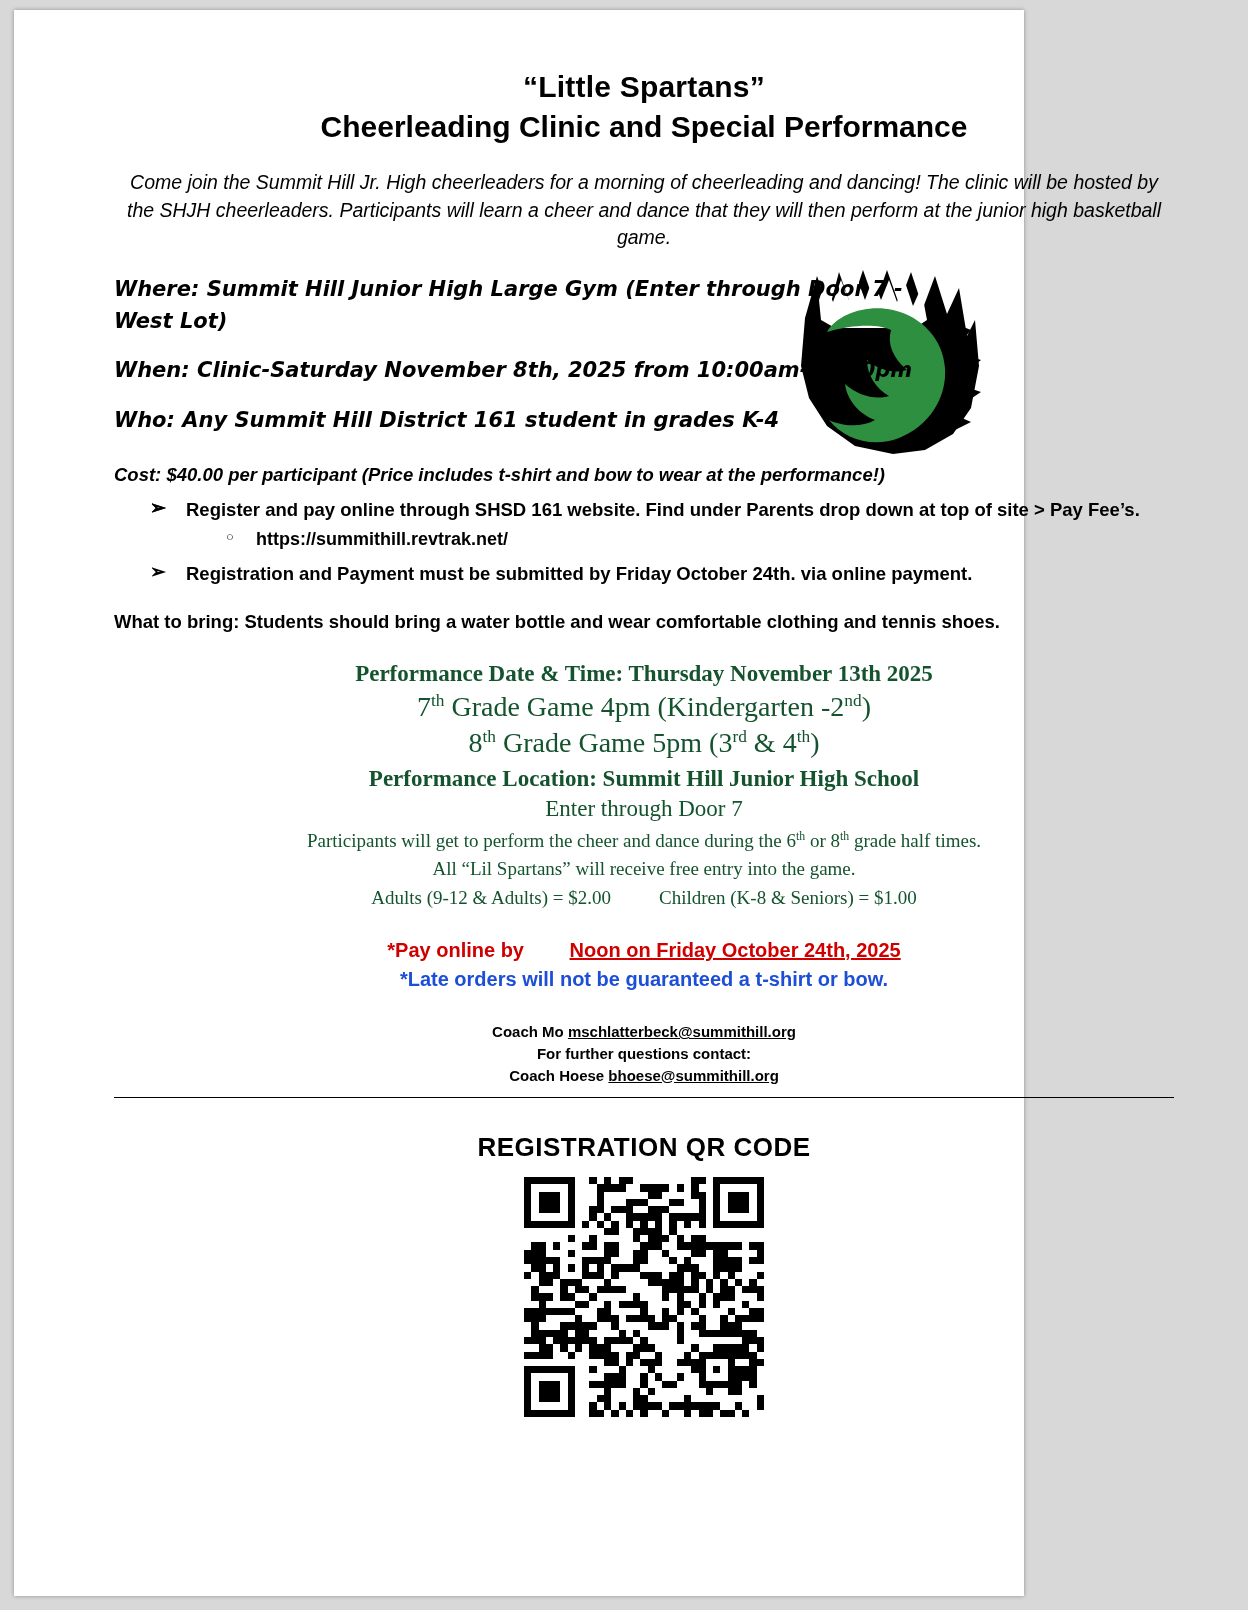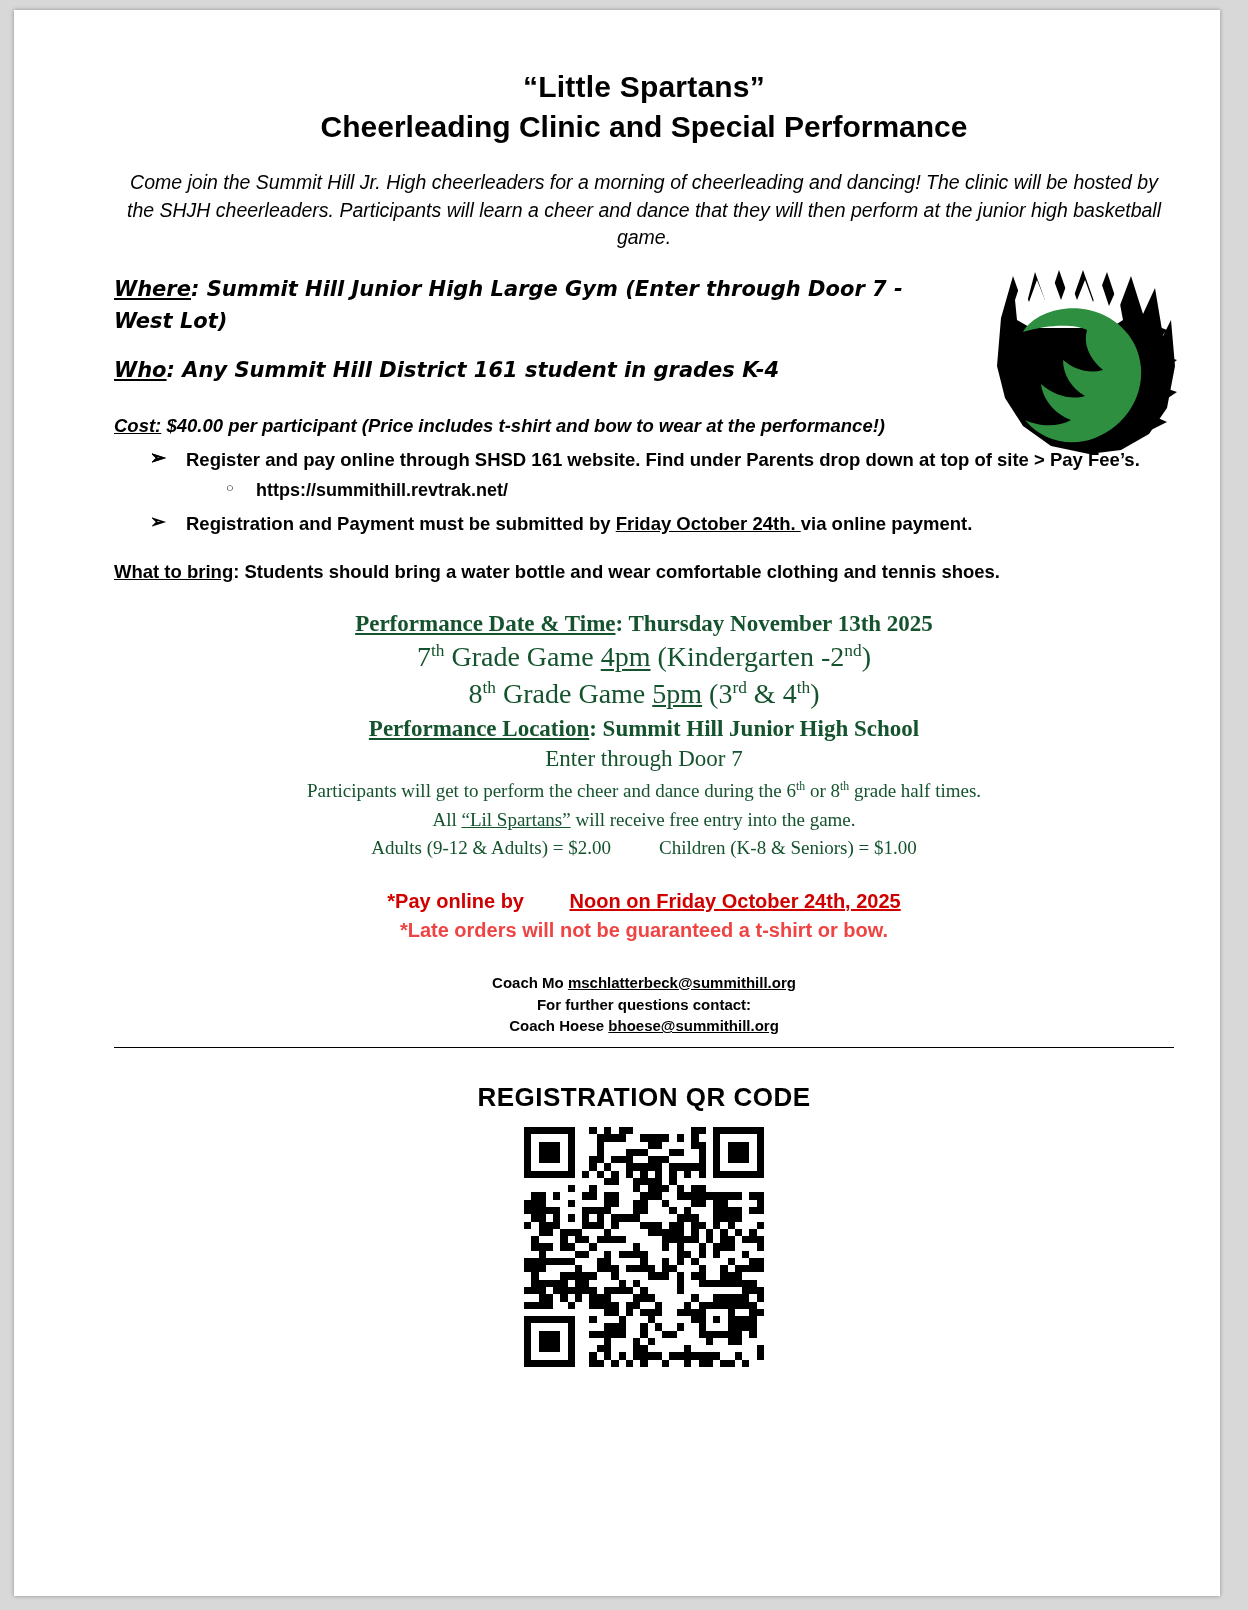--- a/index.html
+++ b/index.html
@@ -10,21 +10,21 @@
   body {
     width: 1248px;
     height: 1610px;
     overflow: hidden;
     font-family: "Liberation Sans", sans-serif;
   }
   .page {
     position: absolute;
     left: 14px;
     top: 10px;
-    width: 1206px;
+    width: 1010px;
     height: 1586px;
     background: #ffffff;
     box-shadow: 0 0 4px rgba(0,0,0,0.35);
   }
   .inner {
     position: absolute;
     left: 100px;
     top: 58px;
     width: 1060px;
   }
@@ -57,21 +57,21 @@
     font-family: "DejaVu Sans", sans-serif;
     font-weight: bold;
     font-style: italic;
     font-size: 21px;
     line-height: 1.5;
     color: #000;
   }
   .row-where { margin-top: 22px; max-width: 830px; }
   .row-when { margin-top: 18px; max-width: 830px; }
   .row-who { margin-top: 18px; max-width: 900px; }
-  .u { text-decoration: underline; }
+  .u { }
   .cost {
     margin-top: 26px;
     font-weight: bold;
     font-style: italic;
     font-size: 18.5px;
     line-height: 1.45;
     color: #000;
   }
   ul.bullets {
     margin: 6px 0 0 0;
@@ -160,21 +160,21 @@
     font-size: 20px;
     font-weight: bold;
     color: #d00000;
   }
   .payline .ul { text-decoration: underline; padding-left: 40px; }
   .lateline {
     margin-top: 6px;
     text-align: center;
     font-size: 20px;
     font-weight: bold;
-    color: #ef4444;
+    color: #1d4ed8;
   }
   .contact {
     margin-top: 30px;
     text-align: center;
     font-size: 15px;
     font-weight: bold;
     line-height: 1.45;
     color: #000;
   }
   .hr {
@@ -226,20 +226,23 @@
 
     <div class="title1">“Little Spartans”</div>
     <div class="title2">Cheerleading Clinic and Special Performance</div>
 
     <div class="intro">Come join the Summit Hill Jr. High cheerleaders for a morning of cheerleading and dancing!  The clinic will be hosted by the SHJH cheerleaders. Participants will learn a cheer and  dance that they will then perform at the junior high basketball game.</div>
 
     <div class="block-bold-italic row-where">
       <span class="u">Where</span><span>:  Summit Hill Junior High Large Gym (Enter through Door 7 - West Lot)</span>
     </div>
 
+    <div class="block-bold-italic row-when">
+      <span class="u">When</span><span>:  Clinic-Saturday November 8th, 2025   from 10:00am-12:00pm</span>
+    </div>
 
     <div class="block-bold-italic row-who">
       <span class="u">Who</span><span>:  Any Summit Hill District 161 student in grades K-4</span>
     </div>
 
     <div class="cost">
       <span class="u">Cost:</span><span> $40.00 per participant (Price includes t-shirt and bow to wear at the performance!)</span>
     </div>
 
     <ul class="bullets">

